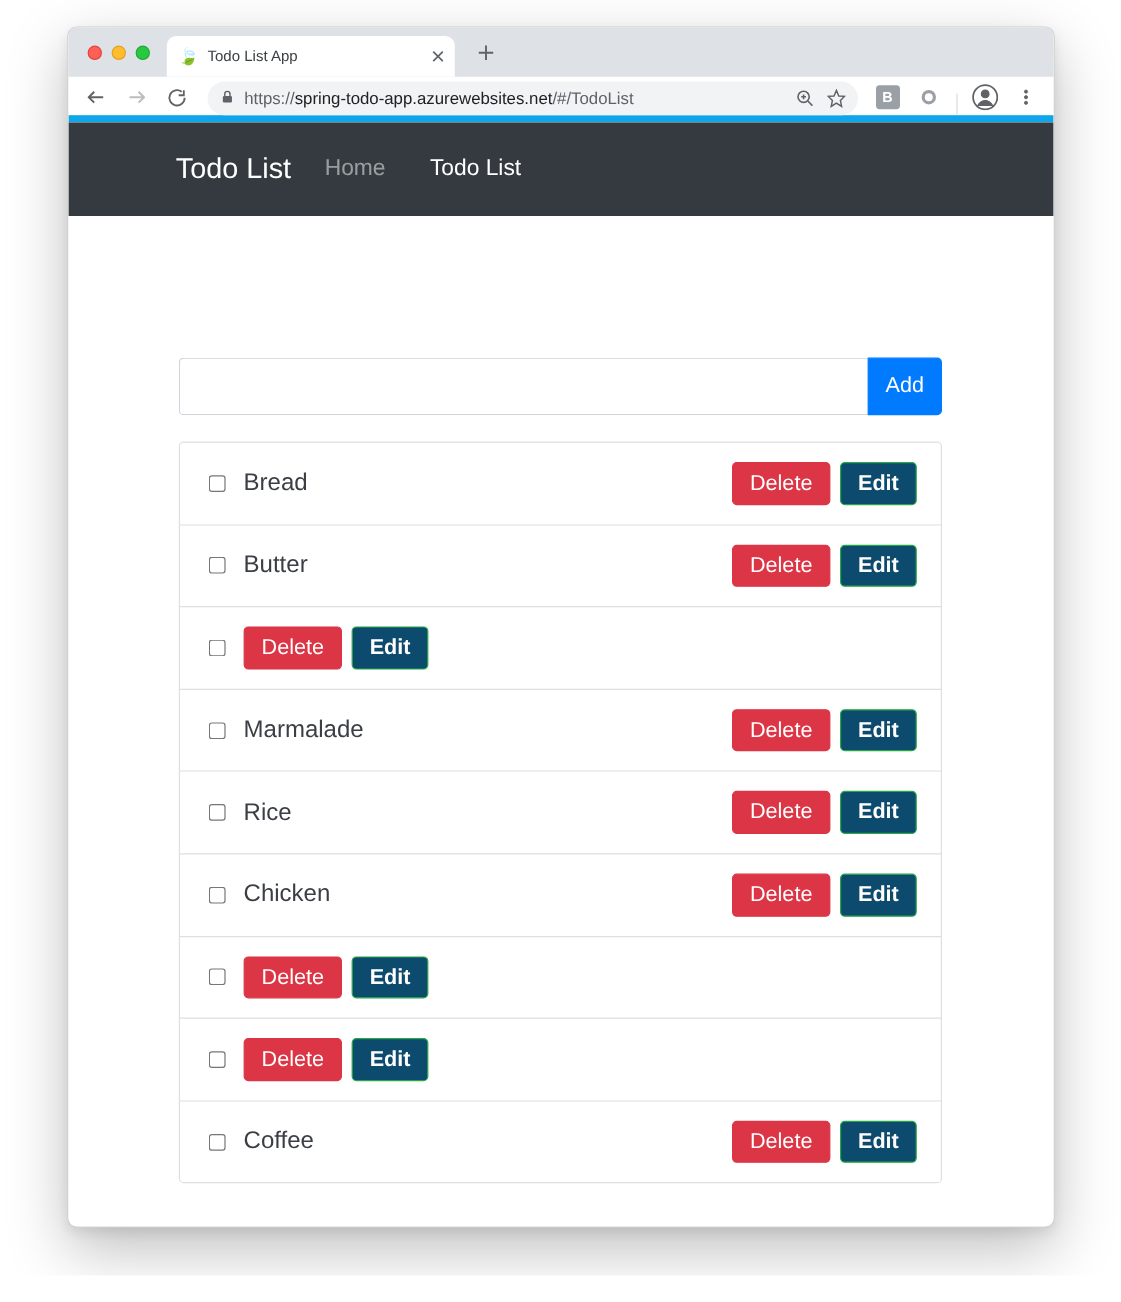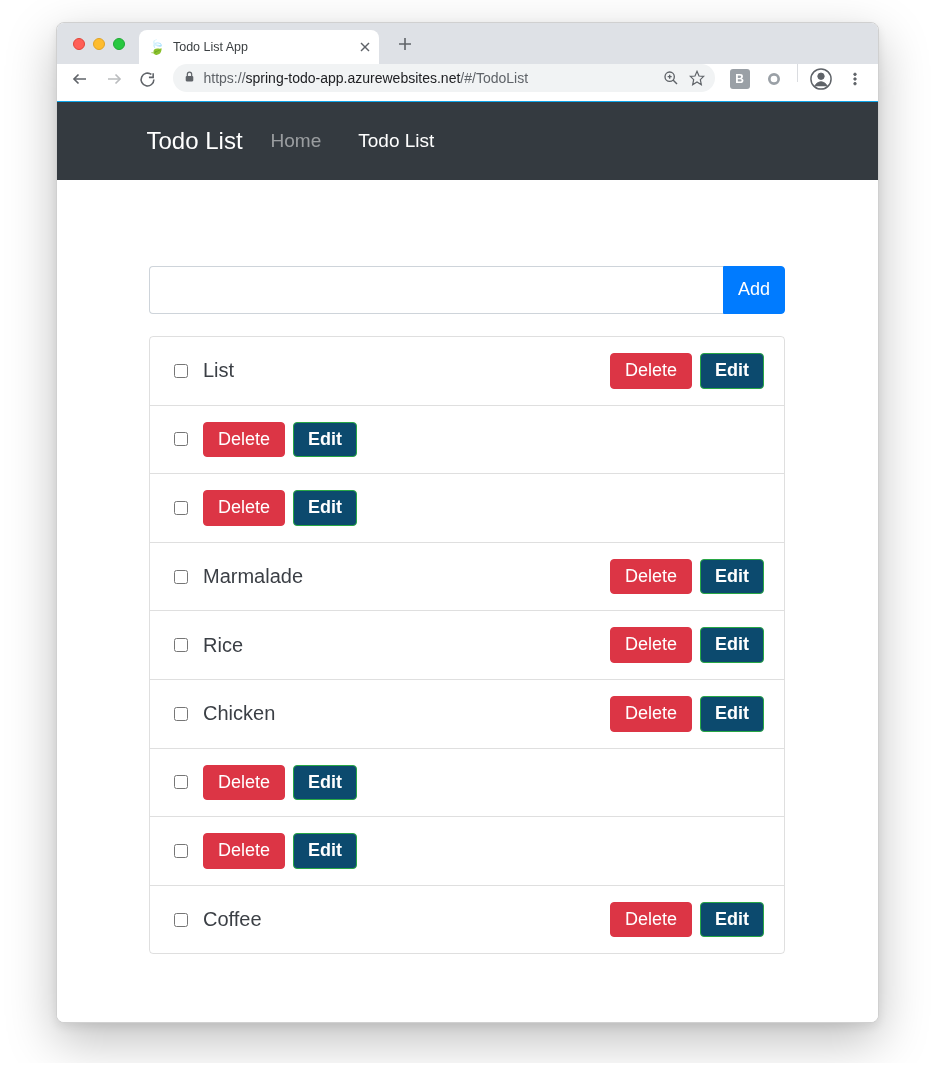--- a/index.html
+++ b/index.html
@@ -63,23 +63,23 @@
       margin-left: 12px;
       width: 28px; height: 28px;
       display: flex; align-items: center; justify-content: center;
       border-radius: 50%; align-self: center;
       color: #5f6368; font-size: 18px; cursor: pointer;
     }
     
     .toolbar {
       height: 38px;
       background: #fff;
-      border-bottom: 1px solid #0ea5e9;
-      display: flex;
-      align-items: flex-start;
+      border-bottom: 6px solid #0ea5e9;
+      display: flex;
+      align-items: flex-end;
       padding: 0 8px;
       gap: 4px;
     }
     .tb-btn {
       width: 30px; height: 30px;
       display: flex; align-items: center; justify-content: center;
       border-radius: 50%;
       color: #5f6368;
       cursor: pointer;
     }
@@ -138,21 +138,21 @@
       font-size: 24px;
       font-weight: 500;
       color: #fff;
     }
     .navbar .navlink {
       color: rgba(255,255,255,0.5);
       font-size: 19px;
       cursor: pointer;
     }
     .navbar .navlink.active { color: #fff; }
-    .content-wrap { width: 636px; max-width: 636px; margin: 86px auto 40px; }
+    .content-wrap { width: 636px; max-width: 636px; margin: 118px auto 40px; }
     .input-row { display: flex; margin-bottom: 22px; }
     .todo-input {
       flex: 1;
       height: 48px;
       border: 1px solid #ced4da;
       border-right: none;
       border-top-left-radius: 4px;
       border-bottom-left-radius: 4px;
       font-size: 18px;
       padding: 0 14px;
@@ -307,28 +307,29 @@
         </div>
     </div>
     <div class="content-wrap">
       <div class="input-row">
         <input class="todo-input" type="text" value="" style="">
         <button class="btn btn-primary">Add</button>
       </div>
       <ul class="todo-list" id="todo-list">
           <li class="todo-item">
             <input type="checkbox" class="item-cb" style="">
-            <span class="item-label">List</span>
-            <span class="item-actions">
-              <button class="btn btn-danger">Delete</button>
-              <button class="btn btn-success">Edit</button>
-            </span>
-          </li>
-          <li class="todo-item">
-            <input type="checkbox" class="item-cb" style="">
+            <span class="item-label">Bread</span>
+            <span class="item-actions">
+              <button class="btn btn-danger">Delete</button>
+              <button class="btn btn-success">Edit</button>
+            </span>
+          </li>
+          <li class="todo-item">
+            <input type="checkbox" class="item-cb" style="">
+            <span class="item-label">Butter</span>
             <span class="item-actions">
               <button class="btn btn-danger">Delete</button>
               <button class="btn btn-success">Edit</button>
             </span>
           </li>
           <li class="todo-item">
             <input type="checkbox" class="item-cb" style="">
             <span class="item-actions">
               <button class="btn btn-danger">Delete</button>
               <button class="btn btn-success">Edit</button>

